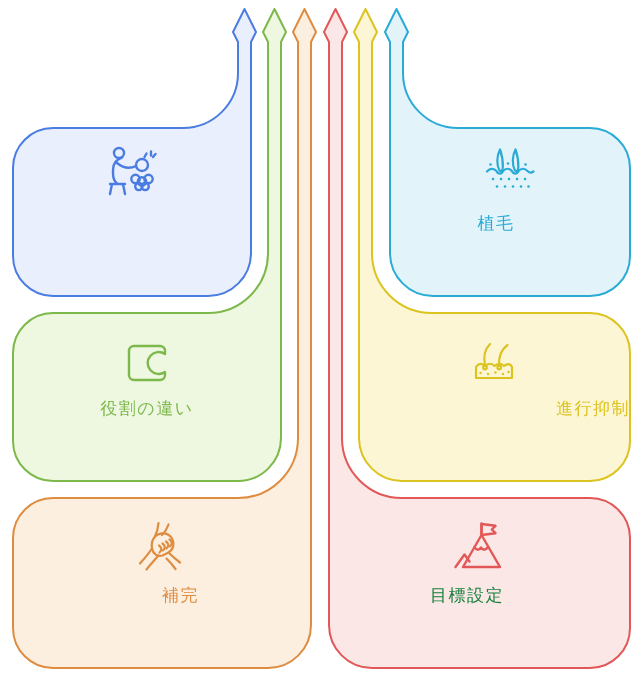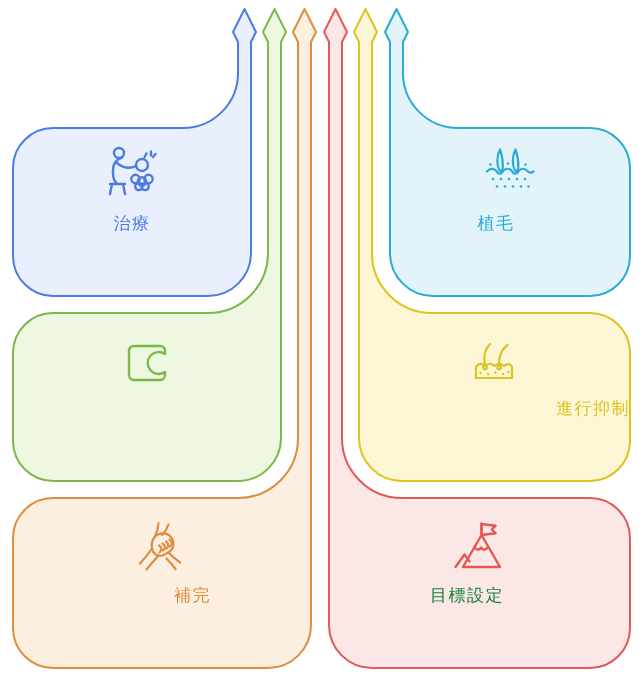--- a/index.html
+++ b/index.html
@@ -114,24 +114,24 @@
           <circle cx="45" cy="37" r="1.3"></circle>
         <circle cx="17" cy="44.5" r="1.3"></circle>
           <circle cx="25" cy="44.5" r="1.3"></circle>
           <circle cx="33" cy="44.5" r="1.3"></circle>
         <circle cx="41" cy="44.5" r="1.3"></circle>
           <circle cx="48.5" cy="44.5" r="1.3"></circle>
       </g>
     </svg>
   </div>
 
-  <div class="card-label" style="left: 13px; top: 213px; width: 238px; color: rgb(74, 124, 225);">治療</div>
 
+  <div class="card-label" style="left: 13px; top: 398px; width: 268px; color: rgb(124, 184, 74);">役割の違い</div>
 
-  <div class="card-label" style="left: 15px; top: 585px; width: 355px; color: rgb(222, 141, 64);">補完</div>
+  <div class="card-label" style="left: 3px; top: 585px; width: 355px; color: rgb(222, 141, 64);">補完</div>
 
   <div class="card-label" style="left: 329px; top: 585px; width: 276px; color: #15803d;">目標設定</div>
 
   <div class="card-label" style="left: 359px; top: 398px; width: 271px; color: rgb(220, 195, 31); text-align: right;">進行抑制</div>
 
   <div class="card-label" style="left: 376px; top: 213px; width: 240px; color: rgb(41, 171, 214);">植毛</div>
 
 </div>
 
 </body></html>

